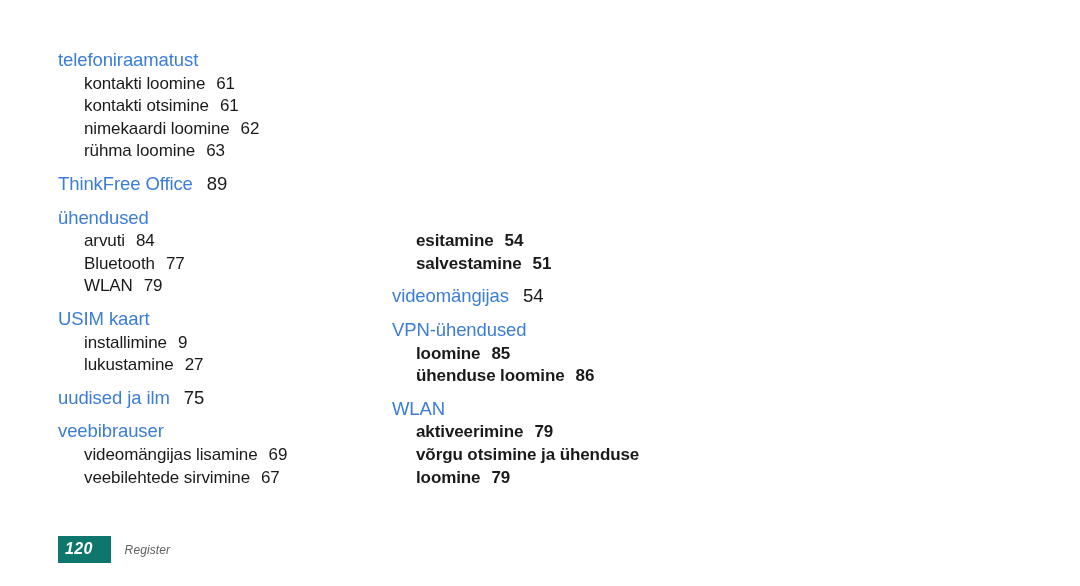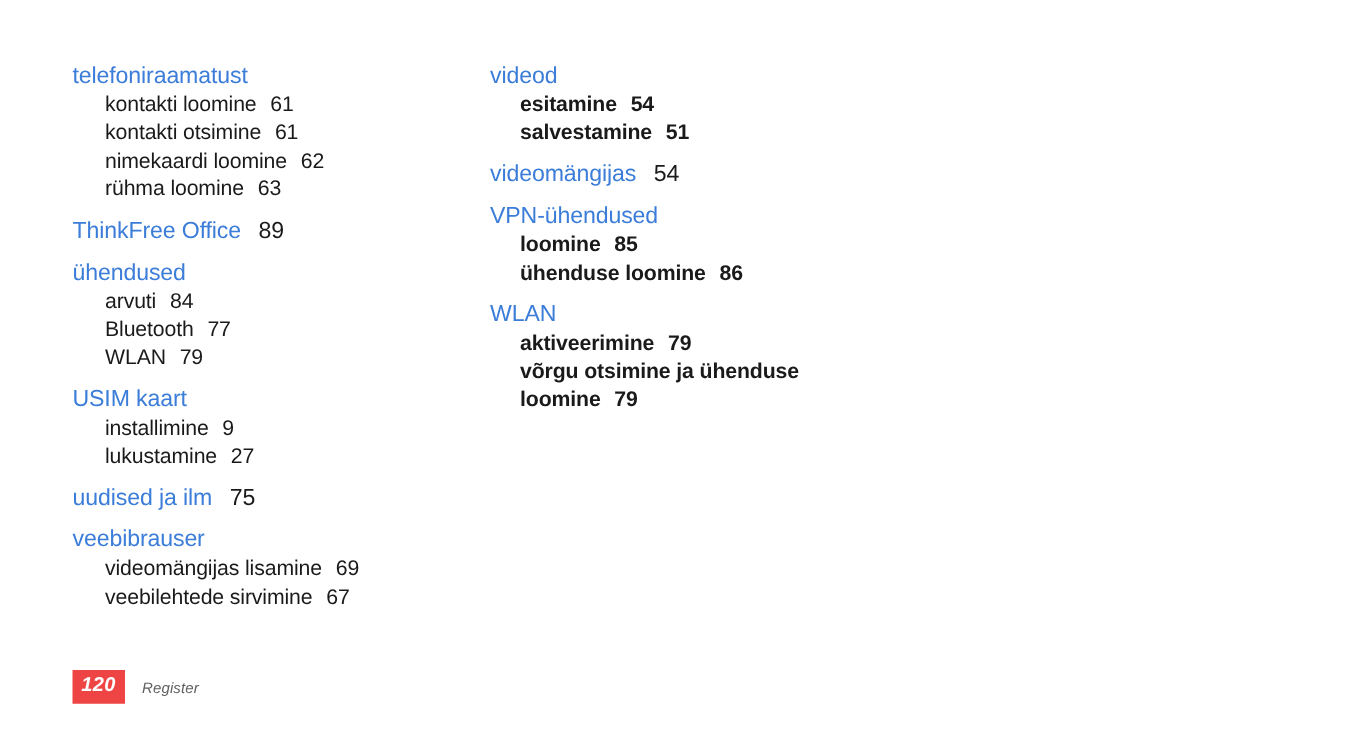--- a/index.html
+++ b/index.html
@@ -24,21 +24,21 @@
     background: #ffffff;
   }
 
   .index-columns {
     position: absolute;
     left: 58px;
     top: 48px;
     width: 960px;
     display: flex;
     flex-direction: row;
-    align-items: flex-start;
+    align-items: flex-end;
   }
 
   .column {
     width: 330px;
   }
   .column.right {
     margin-left: 4px;
     width: 340px;
   }
 
@@ -80,27 +80,27 @@
 
   .footer {
     position: absolute;
     left: 58px;
     top: 536px;
     display: flex;
     flex-direction: row;
     align-items: center;
   }
   .page-badge {
-    background: #ef4444;
+    background: #0f766e;
     color: #ffffff;
     font-style: italic;
     font-weight: bold;
     font-size: 16px;
     line-height: 1;
-    padding: 5px 7px 6px 7px;
+    padding: 5px 18px 6px 7px;
     letter-spacing: 0.3px;
   }
   .footer-label {
     color: #5f5f5f;
     font-style: italic;
     font-size: 12px;
     margin-left: 14px;
     letter-spacing: 0.1px;
   }
 </style>
@@ -136,21 +136,20 @@
           <div class="entry-heading"><span>uudised ja ilm</span><span class="pagenum">75</span></div>
         </div>
         <div class="entry-group">
           <div class="entry-heading"><span>veebibrauser</span></div>
           <div class="subentry"><span>videomängijas lisamine</span><span class="pagenum">69</span></div>
           <div class="subentry"><span>veebilehtede sirvimine</span><span class="pagenum">67</span></div>
         </div>
       </div>
     <div class="column right">
         <div class="entry-group">
-          <div class="entry-heading"><span>videod</span></div>
           <div class="subentry"><span>esitamine</span><span class="pagenum">54</span></div>
           <div class="subentry"><span>salvestamine</span><span class="pagenum">51</span></div>
         </div>
         <div class="entry-group">
           <div class="entry-heading"><span>videomängijas</span><span class="pagenum">54</span></div>
         </div>
         <div class="entry-group">
           <div class="entry-heading"><span>VPN-ühendused</span></div>
           <div class="subentry"><span>loomine</span><span class="pagenum">85</span></div>
           <div class="subentry"><span>ühenduse loomine</span><span class="pagenum">86</span></div>

